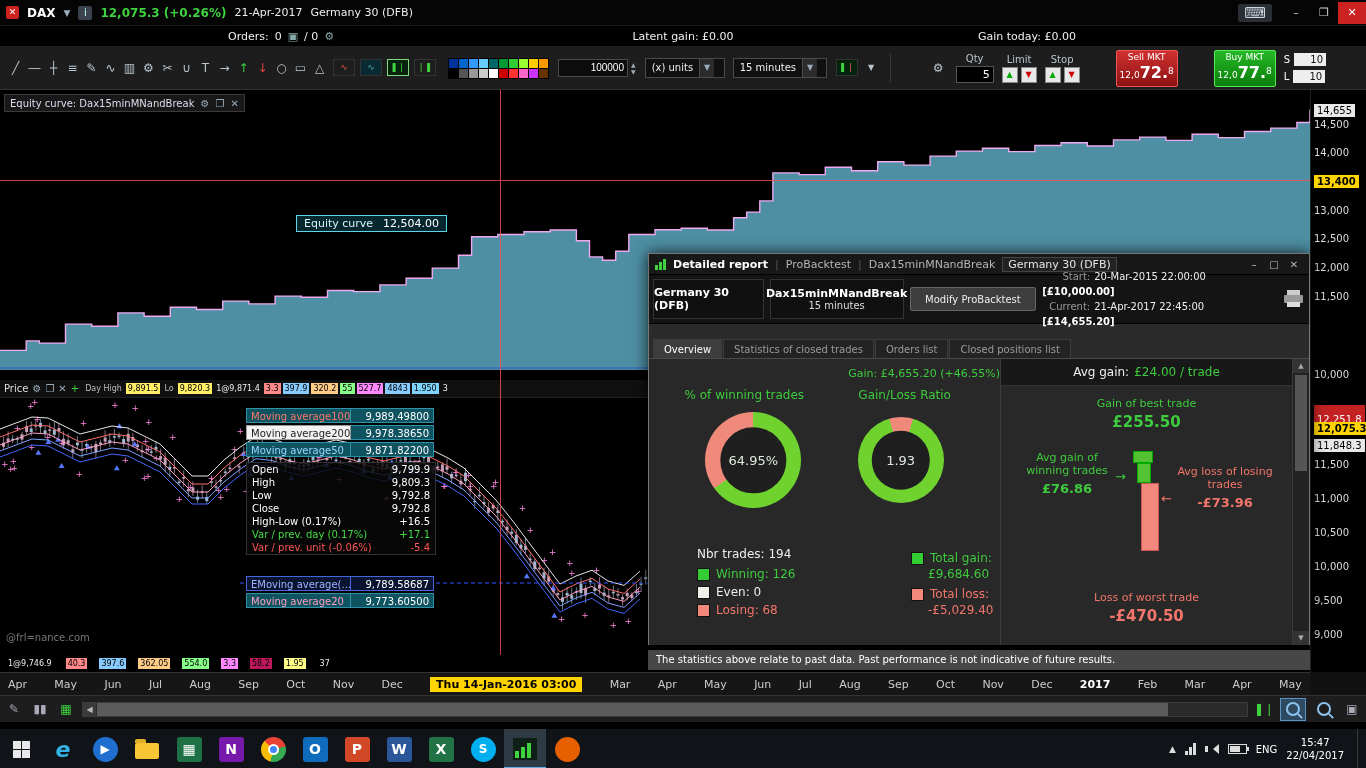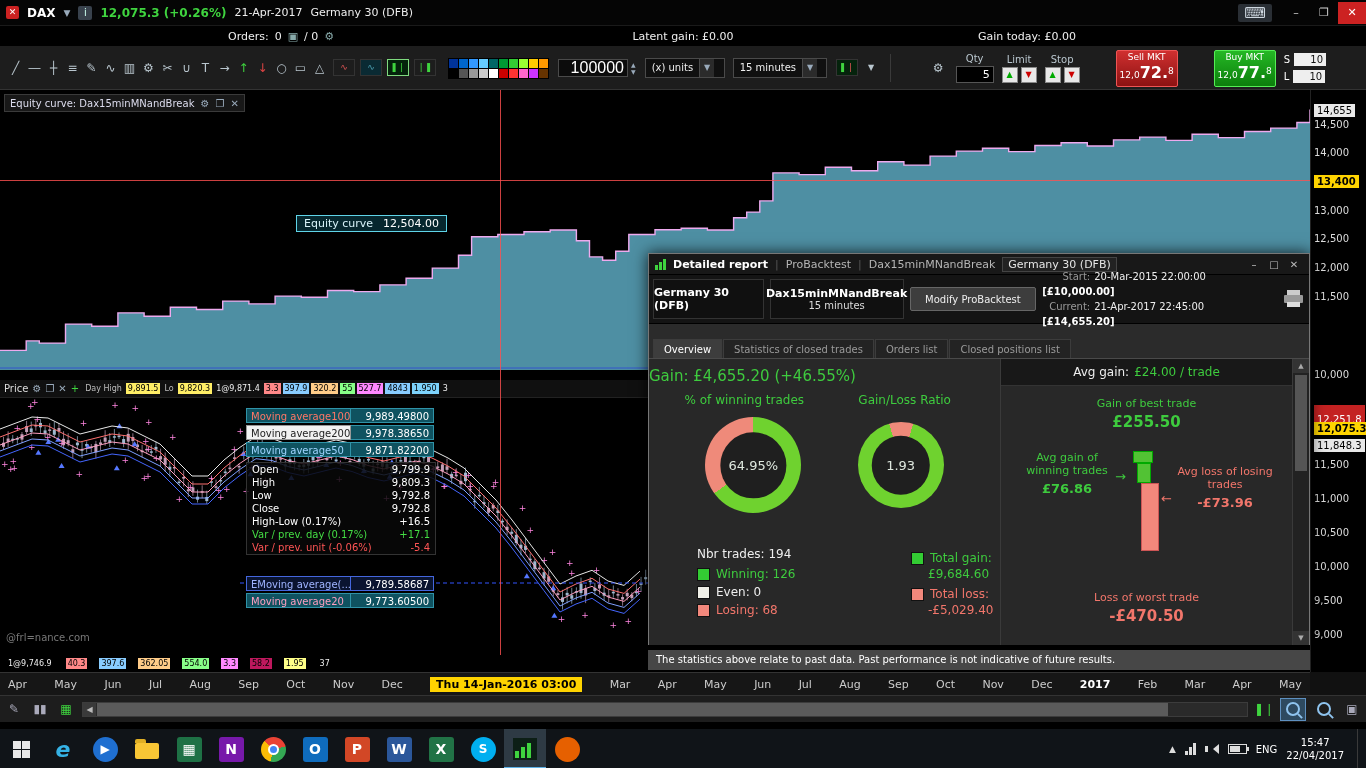--- a/index.html
+++ b/index.html
@@ -27,21 +27,21 @@
   .gear{color:#8aa;font-size:11px;}
 
   
   .toolbar{position:absolute;left:0;top:46px;width:1366px;height:44px;background:#1d1d1d;border-bottom:1px solid #333;display:flex;align-items:center;gap:3px;padding-left:6px;box-sizing:border-box;}
   .tool{width:19px;height:24px;color:#b9c6ce;font-size:12px;text-align:center;line-height:24px;}
   .tool.green{color:#3fd43f;} .tool.red{color:#e04444;}
   .thumb{width:20px;height:15px;border:1px solid #333;font-size:9px;text-align:center;line-height:15px;margin:0 1px;}
   .thumb.sel{border:1px solid #7fda7f;}
   .palette{display:grid;grid-template-columns:repeat(10,9px);grid-auto-rows:9px;gap:1px;margin:0 8px;}
   .swatch{width:9px;height:9px;border:1px solid #000;}
-  .qty-inp{width:62px;height:16px;background:#0c0c0c;color:#fff;border:1px solid #4a4a4a;font-size:16px;text-align:right;padding:0 3px;}
+  .qty-inp{width:62px;height:16px;background:#0c0c0c;color:#fff;border:1px solid #4a4a4a;font-size:10px;text-align:right;padding:0 3px;}
   .stepper{display:flex;flex-direction:column;font-size:6px;color:#9ab;line-height:7px;margin-right:6px;}
   .selbox{height:18px;background:#101010;border:1px solid #4a4a4a;color:#eee;font-size:10px;display:flex;align-items:center;margin-right:5px;}
   .selbox .txt{padding:0 6px;}
   .selbox .arr{width:14px;height:100%;background:#2b2b2b;color:#9ab;font-size:8px;display:flex;align-items:center;justify-content:center;border-left:1px solid #4a4a4a;}
   .sep-v{width:1px;height:28px;background:#3a3a3a;margin:0 6px;}
 
   
   .trade-panel{position:absolute;right:40px;top:46px;height:44px;display:flex;align-items:center;gap:8px;}
   .col-label{color:#b9c6ce;font-size:10px;text-align:center;margin-bottom:2px;}
   .qty-box{width:30px;height:15px;background:#000;border:1px solid #555;color:#fff;font-size:11px;text-align:right;padding:0 3px;line-height:15px;}
@@ -134,21 +134,21 @@
   .hdr-dates .cap{color:#fff;font-weight:bold;}
   .printer{width:22px;height:18px;position:relative;}
   .printer .p1{position:absolute;left:4px;top:0;width:13px;height:5px;background:#ccc;}
   .printer .p2{position:absolute;left:1px;top:5px;width:19px;height:8px;background:#999;border-radius:1px;}
   .printer .p3{position:absolute;left:4px;top:12px;width:13px;height:5px;background:#ddd;}
   .dlg-tabs{position:absolute;left:0;top:85px;height:19px;display:flex;padding-left:4px;}
   .dtab{padding:0 10px;line-height:19px;font-size:10px;background:#232323;color:#9a9a9a;border:1px solid #3c3c3c;border-bottom:none;margin-right:1px;}
   .dtab.active{background:#3d3d3d;color:#fff;}
   .dlg-content{position:absolute;left:0;top:104px;width:660px;height:286px;background:#282828;border-top:1px solid #4a4a4a;}
   .left-pane{position:absolute;left:0;top:0;width:352px;height:286px;border-right:1px solid #3a3a3a;box-sizing:border-box;}
-  .gain-line{text-align:left;margin-top:8px;font-size:15px;color:#3ecb3e;}
+  .gain-line{text-align:right;margin-top:8px;font-size:11px;color:#3ecb3e;}
   .donut-titles{display:flex;justify-content:space-evenly;margin-top:8px;}
   .donut-titles span{width:130px;text-align:center;font-size:12px;color:#3ecb3e;line-height:1.2;}
   .donuts{display:flex;justify-content:space-evenly;align-items:center;margin-top:10px;}
   .donut{border-radius:50%;position:relative;}
   .d1{width:96px;height:96px;}
   .d2{width:86px;height:86px;}
   .hole{position:absolute;left:50%;top:50%;transform:translate(-50%,-50%);width:68%;height:68%;background:#1f1f1f;border-radius:50%;display:flex;align-items:center;justify-content:center;font-size:13px;color:#dfe8df;}
   .stats-row{position:absolute;left:0;top:188px;width:352px;}
   .trade-stats{position:absolute;left:48px;top:0;font-size:12px;}
   .nbr{color:#eee;margin-bottom:4px;}

